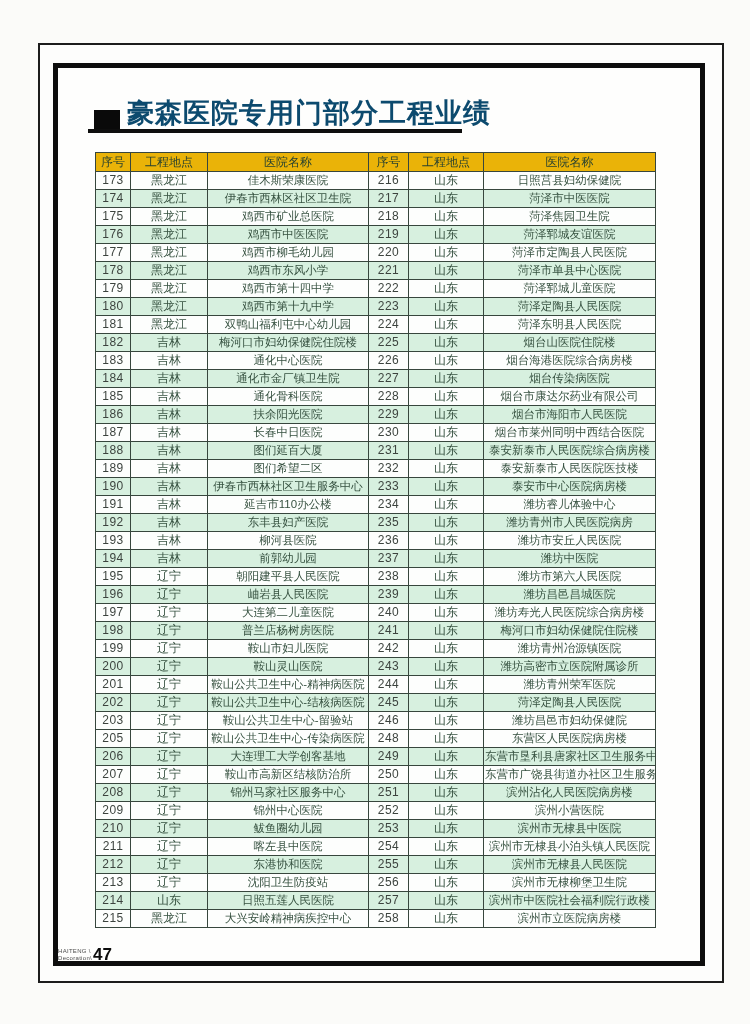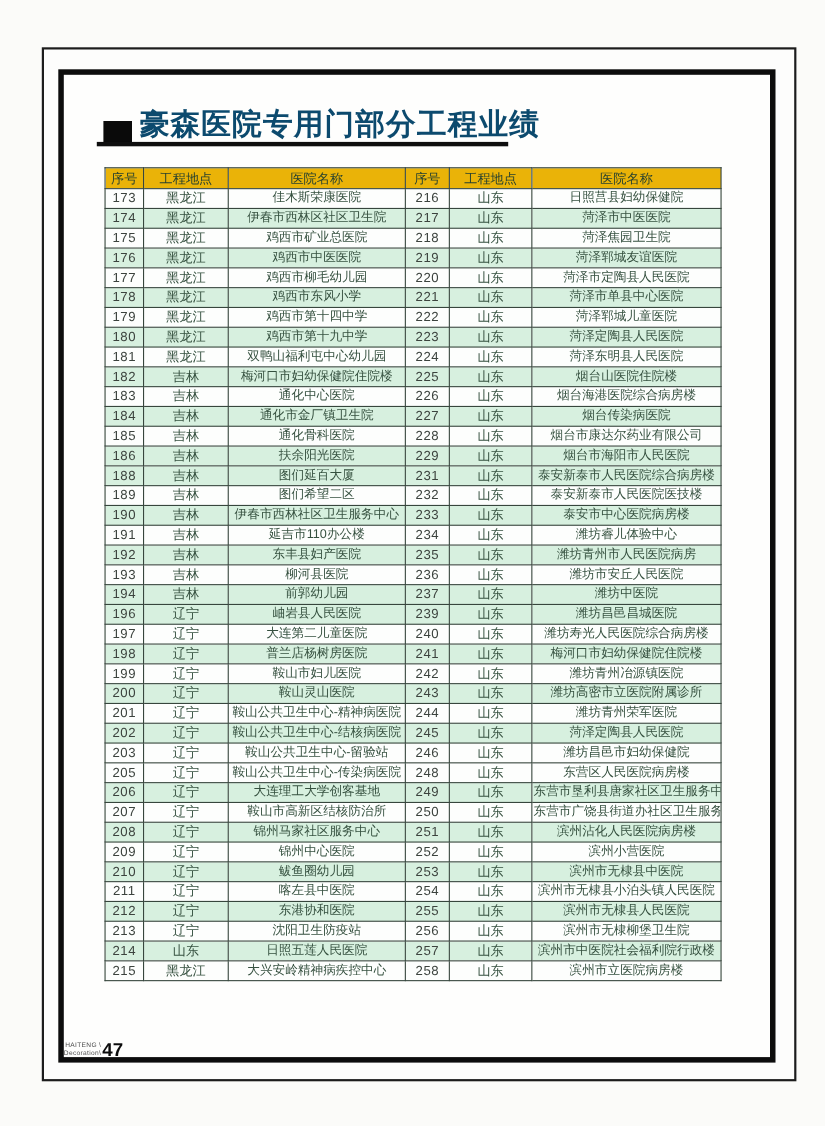--- a/index.html
+++ b/index.html
@@ -41,21 +41,21 @@
   }
   table.perf th{
     background:#eab308;color:#27412f;height:18px;line-height:18px;
   }
   table.perf tr.alt td{background:#d7f0df;}
   table.perf td.c0, table.perf td.c3{color:#3c433e;letter-spacing:0.5px;}
   table.perf td.c2, table.perf td.c5{font-size:11.5px;letter-spacing:0;}
   col.c0{width:35px;} col.c1{width:77px;} col.c2{width:161px;}
   col.c3{width:40px;} col.c4{width:75px;} col.c5{width:172px;}
   .footer{
-    position:absolute;left:58px;top:945px;display:flex;align-items:flex-start;z-index:5;text-align:right;
+    position:absolute;left:58px;top:945px;display:flex;align-items:flex-start;z-index:5;
   }
   .brand{
     display:flex;flex-direction:column;color:#4d4d4d;
     font-size:6px;line-height:7px;letter-spacing:0.3px;padding-top:3px;
   }
   .page-number{
     font-size:17px;font-weight:bold;color:#0c0c0c;margin-left:1px;letter-spacing:0;
   }
 </style>
 </head>
@@ -193,20 +193,28 @@
         <td class="c5">烟台市康达尔药业有限公司</td>
       </tr>
       <tr class="alt">
         <td class="c0">186</td>
         <td class="c1">吉林</td>
         <td class="c2">扶余阳光医院</td>
         <td class="c3">229</td>
         <td class="c4">山东</td>
         <td class="c5">烟台市海阳市人民医院</td>
       </tr>
+      <tr>
+        <td class="c0">187</td>
+        <td class="c1">吉林</td>
+        <td class="c2">长春中日医院</td>
+        <td class="c3">230</td>
+        <td class="c4">山东</td>
+        <td class="c5">烟台市莱州同明中西结合医院</td>
+      </tr>
       <tr class="alt">
         <td class="c0">188</td>
         <td class="c1">吉林</td>
         <td class="c2">图们延百大厦</td>
         <td class="c3">231</td>
         <td class="c4">山东</td>
         <td class="c5">泰安新泰市人民医院综合病房楼</td>
       </tr>
       <tr>
         <td class="c0">189</td>
@@ -248,20 +256,28 @@
         <td class="c4">山东</td>
         <td class="c5">潍坊市安丘人民医院</td>
       </tr>
       <tr class="alt">
         <td class="c0">194</td>
         <td class="c1">吉林</td>
         <td class="c2">前郭幼儿园</td>
         <td class="c3">237</td>
         <td class="c4">山东</td>
         <td class="c5">潍坊中医院</td>
+      </tr>
+      <tr>
+        <td class="c0">195</td>
+        <td class="c1">辽宁</td>
+        <td class="c2">朝阳建平县人民医院</td>
+        <td class="c3">238</td>
+        <td class="c4">山东</td>
+        <td class="c5">潍坊市第六人民医院</td>
       </tr>
       <tr class="alt">
         <td class="c0">196</td>
         <td class="c1">辽宁</td>
         <td class="c2">岫岩县人民医院</td>
         <td class="c3">239</td>
         <td class="c4">山东</td>
         <td class="c5">潍坊昌邑昌城医院</td>
       </tr>
       <tr>

